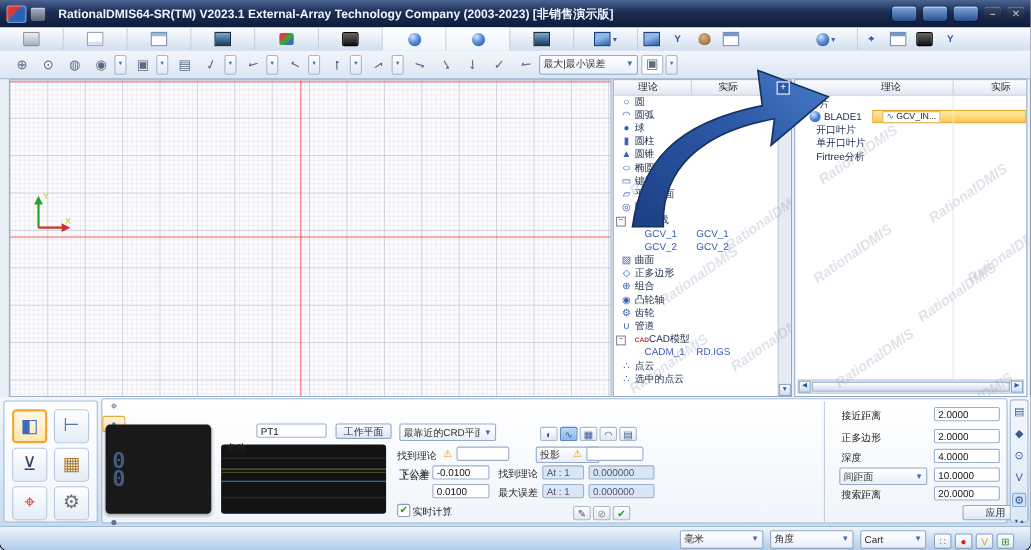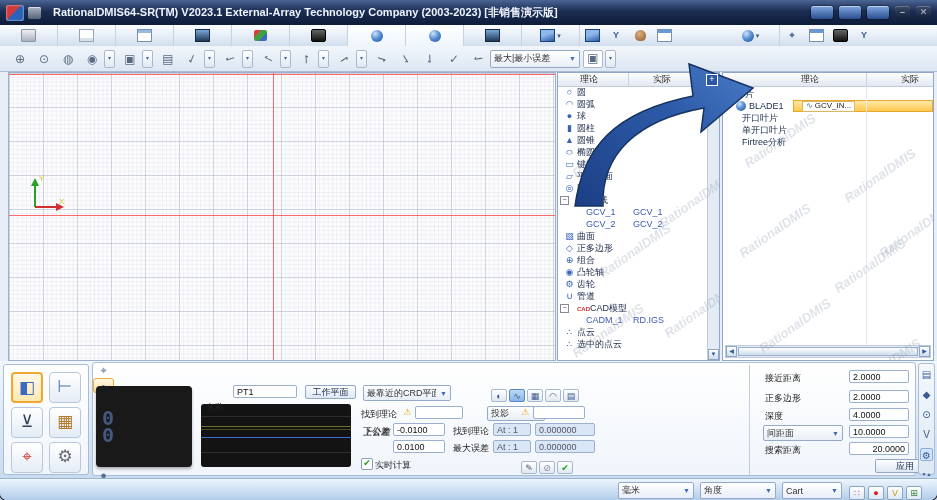--- a/index.html
+++ b/index.html
@@ -441,21 +441,21 @@
       <span class="lbl" style="left:672px;top:29px;">正多边形</span>
       <div class="field" style="left:756px;top:27px;width:60px;">2.0000</div>
       <span class="lbl" style="left:672px;top:47px;">深度</span>
       <div class="field" style="left:756px;top:45px;width:60px;">4.0000</div>
       <div class="combo abs" style="left:670px;top:62px;width:72px;height:14px;">
         <span>间距面</span>
           <span class="arr">▼</span>
       </div>
       <div class="field" style="left:756px;top:62px;width:60px;">10.0000</div>
       <span class="lbl" style="left:672px;top:81px;">搜索距离</span>
-      <div class="field" style="left:756px;top:79px;width:60px;text-align:right;">20.0000</div>
+      <div class="field" style="left:756px;top:79px;width:60px;">20.0000</div>
       <div class="btn" style="left:782px;top:96px;width:60px;">应用</div>
     </div>
 
     <div id="sidestrip" class="abs">
         <div class="stripicon" style="top: 4px;">▤</div>
         <div class="stripicon" style="top: 24px;">◆</div>
         <div class="stripicon" style="top: 44px;">⊙</div>
         <div class="stripicon" style="top: 64px;">V</div>
         <div class="stripicon pressed" style="top: 84px;">⚙</div>
         <div class="stripicon" style="top: 104px; font-size: 5px; color: rgb(58, 90, 144);">▼▲</div>

